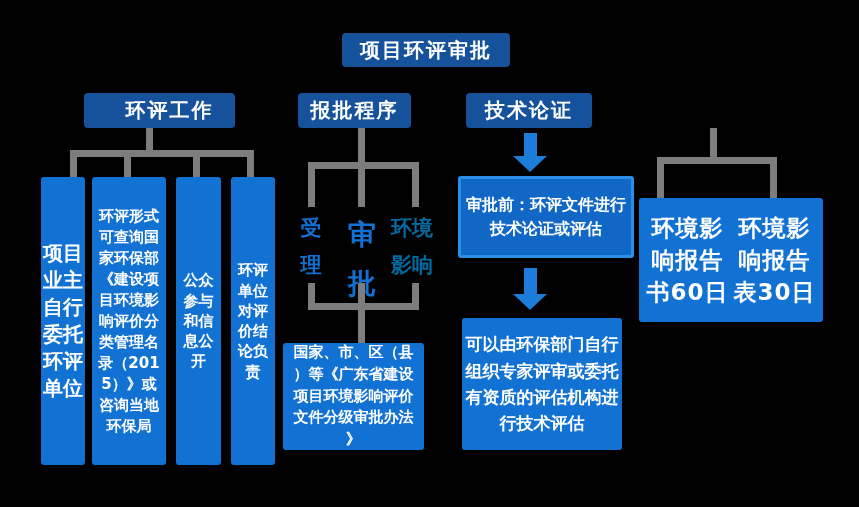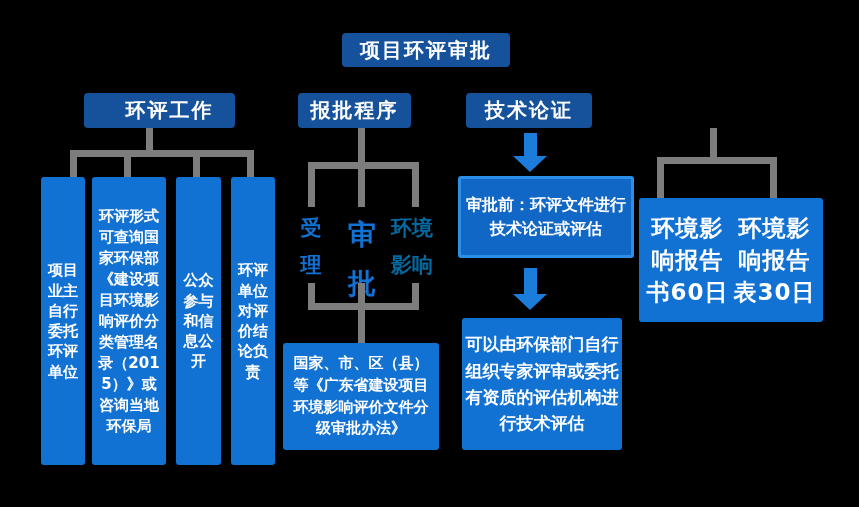--- a/index.html
+++ b/index.html
@@ -35,21 +35,21 @@
 
   <div class="hdr" style="left:84px;top:93px;width:131px;height:35px;background:#15529B;padding-left:20px;">环评工作</div>
 
   <div class="conn" style="left:146px;top:128px;width:7px;height:22px;background:#7D7D7D;"></div>
   <div class="conn" style="left:70px;top:150px;width:184px;height:7px;background:#7D7D7D;"></div>
   <div class="conn" style="left:70px;top:157px;width:7px;height:20px;background:#7D7D7D;"></div>
   <div class="conn" style="left:124px;top:157px;width:7px;height:20px;background:#7D7D7D;"></div>
   <div class="conn" style="left:193px;top:157px;width:7px;height:20px;background:#7D7D7D;"></div>
   <div class="conn" style="left:247px;top:157px;width:7px;height:20px;background:#7D7D7D;"></div>
 
-  <div class="bluebox" style="left:41px;top:177px;width:44px;height:288px;background:#1272D4;font-size:15px;line-height:1.35;padding:0 2px;box-sizing:border-box;">项目业主自行委托环评单位</div>
+  <div class="bluebox" style="left:41px;top:177px;width:44px;height:288px;background:#1272D4;font-size:20px;line-height:1.35;padding:0 2px;box-sizing:border-box;">项目业主自行委托环评单位</div>
   <div class="bluebox" style="left:92px;top:177px;width:74px;height:288px;background:#1272D4;font-size:15px;line-height:1.4;padding:0 3px;box-sizing:border-box;">环评形式可查询国家环保部《建设项目环境影响评价分类管理名录（2015）》或咨询当地环保局</div>
   <div class="bluebox" style="left:176px;top:177px;width:45px;height:288px;background:#1272D4;font-size:15px;line-height:1.35;padding:0 2px;box-sizing:border-box;font-family:Liberation Serif, serif;">公众参与和信息公开</div>
   <div class="bluebox" style="left:231px;top:177px;width:44px;height:288px;background:#1272D4;font-size:15px;line-height:1.35;padding:0 2px;box-sizing:border-box;">环评单位对评价结论负责</div>
 
   <div class="hdr" style="left:298px;top:93px;width:113px;height:35px;background:#15529B;">报批程序</div>
 
   <div class="conn" style="left:358px;top:128px;width:7px;height:34px;background:#7D7D7D;"></div>
   <div class="conn" style="left:308px;top:162px;width:111px;height:7px;background:#7D7D7D;"></div>
   <div class="conn" style="left:308px;top:169px;width:7px;height:38px;background:#7D7D7D;"></div>
   <div class="conn" style="left:358px;top:169px;width:7px;height:38px;background:#7D7D7D;"></div>
@@ -58,21 +58,21 @@
   <div class="branch" style="left:298px;top:210px;width:26px;font-size:21px;color:#1272D4;">受理</div>
   <div class="branch" style="left:348px;top:210px;width:26px;font-size:28px;color:#1272D4;">审批</div>
   <div class="branch" style="left:386px;top:210px;width:52px;font-size:21px;color:#0369a1;">环境影响</div>
 
   <div class="conn" style="left:308px;top:283px;width:7px;height:20px;background:#7D7D7D;"></div>
   <div class="conn" style="left:358px;top:283px;width:7px;height:20px;background:#7D7D7D;"></div>
   <div class="conn" style="left:412px;top:283px;width:7px;height:20px;background:#7D7D7D;"></div>
   <div class="conn" style="left:308px;top:303px;width:111px;height:7px;background:#7D7D7D;"></div>
   <div class="conn" style="left:358px;top:310px;width:7px;height:33px;background:#7D7D7D;"></div>
 
-  <div class="bluebox" style="left:283px;top:343px;width:156px;height:107px;background:#1272D4;font-size:15px;line-height:1.45;padding:0 4px;box-sizing:border-box;">国家、市、区（县）等《广东省建设项目环境影响评价文件分级审批办法》</div>
+  <div class="bluebox" style="left:283px;top:343px;width:141px;height:107px;background:#1272D4;font-size:15px;line-height:1.45;padding:0 4px;box-sizing:border-box;">国家、市、区（县）等《广东省建设项目环境影响评价文件分级审批办法》</div>
 
   <div class="hdr" style="left:466px;top:93px;width:126px;height:35px;background:#15529B;">技术论证</div>
 
   <div class="arrow-shaft" style="left:524px;top:133px;width:13px;height:23px;background:#1B7CD9;"></div>
   <div class="arrow-head" style="left:513px;top:156px;border-left:17px solid transparent;border-right:17px solid transparent;border-top:16px solid #1B7CD9;"></div>
 
   <div class="bluebox" style="left:458px;top:176px;width:176px;height:82px;background:#1167C6;border:3px solid #2B8FE8;font-size:16px;line-height:1.5;padding:12px 4px;box-sizing:border-box;">审批前：环评文件进行技术论证或评估</div>
 
   <div class="arrow-shaft" style="left:524px;top:268px;width:13px;height:26px;background:#1B7CD9;"></div>
   <div class="arrow-head" style="left:513px;top:294px;border-left:17px solid transparent;border-right:17px solid transparent;border-top:16px solid #1B7CD9;"></div>

